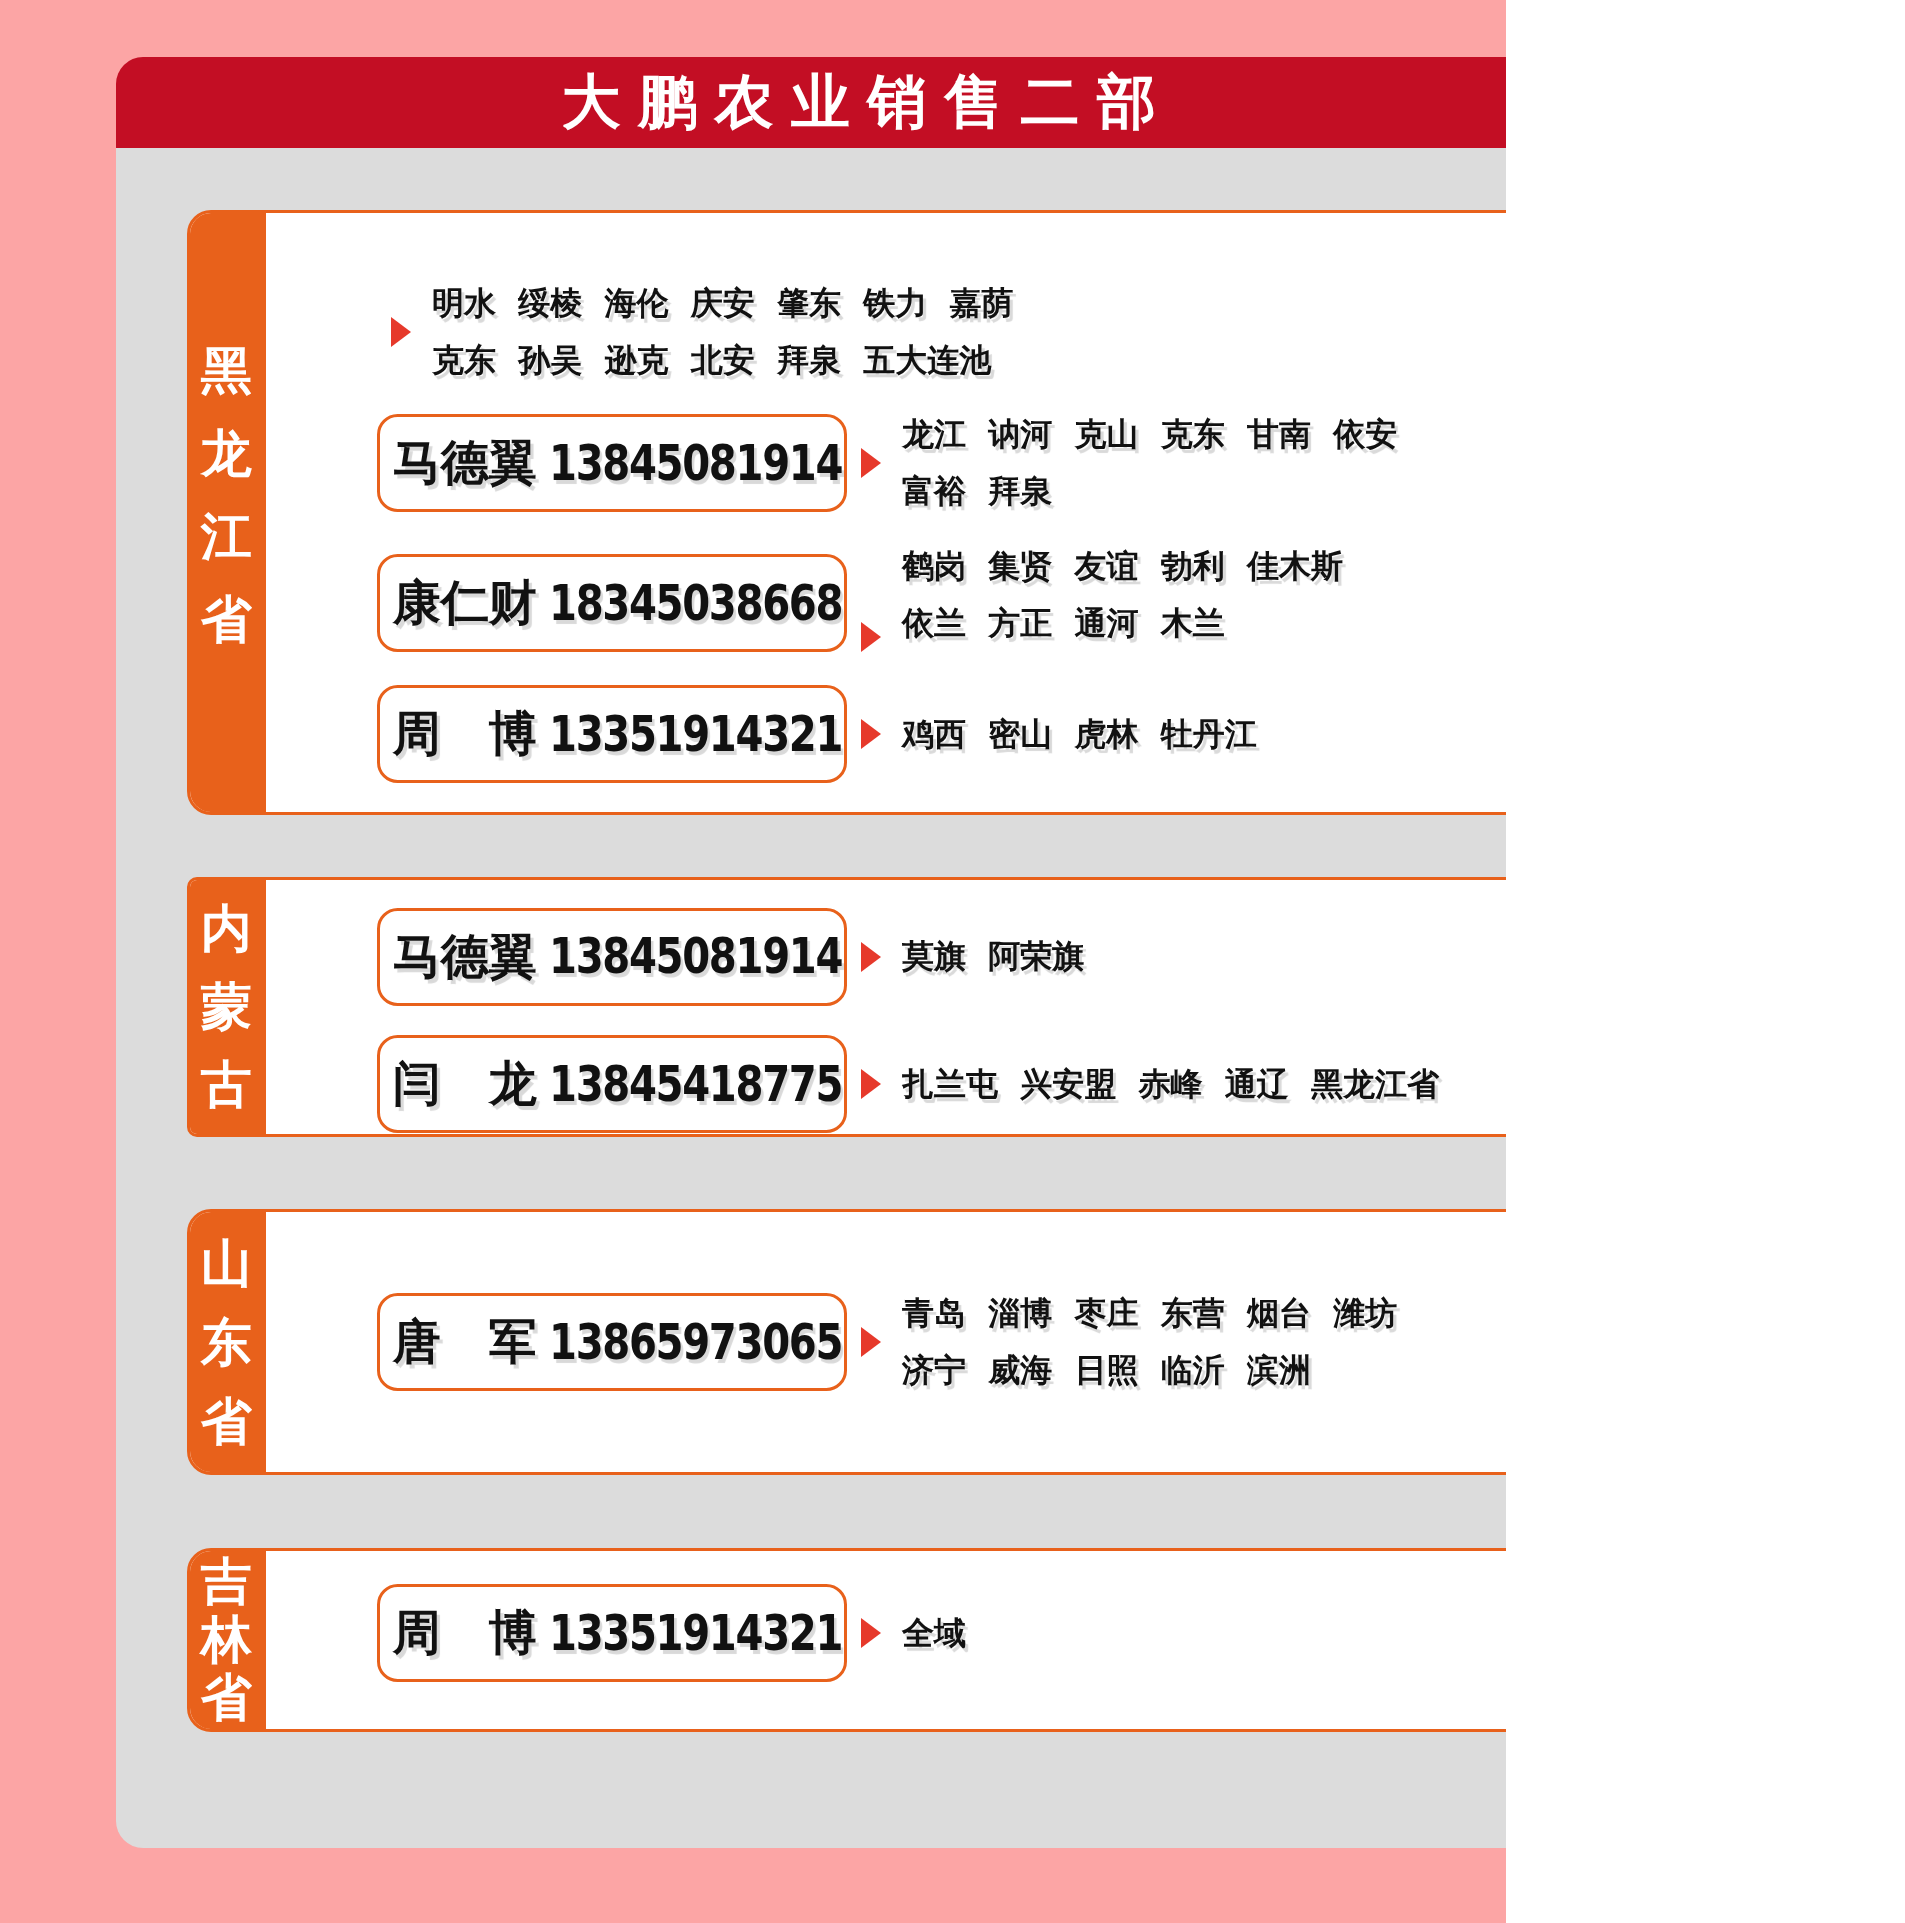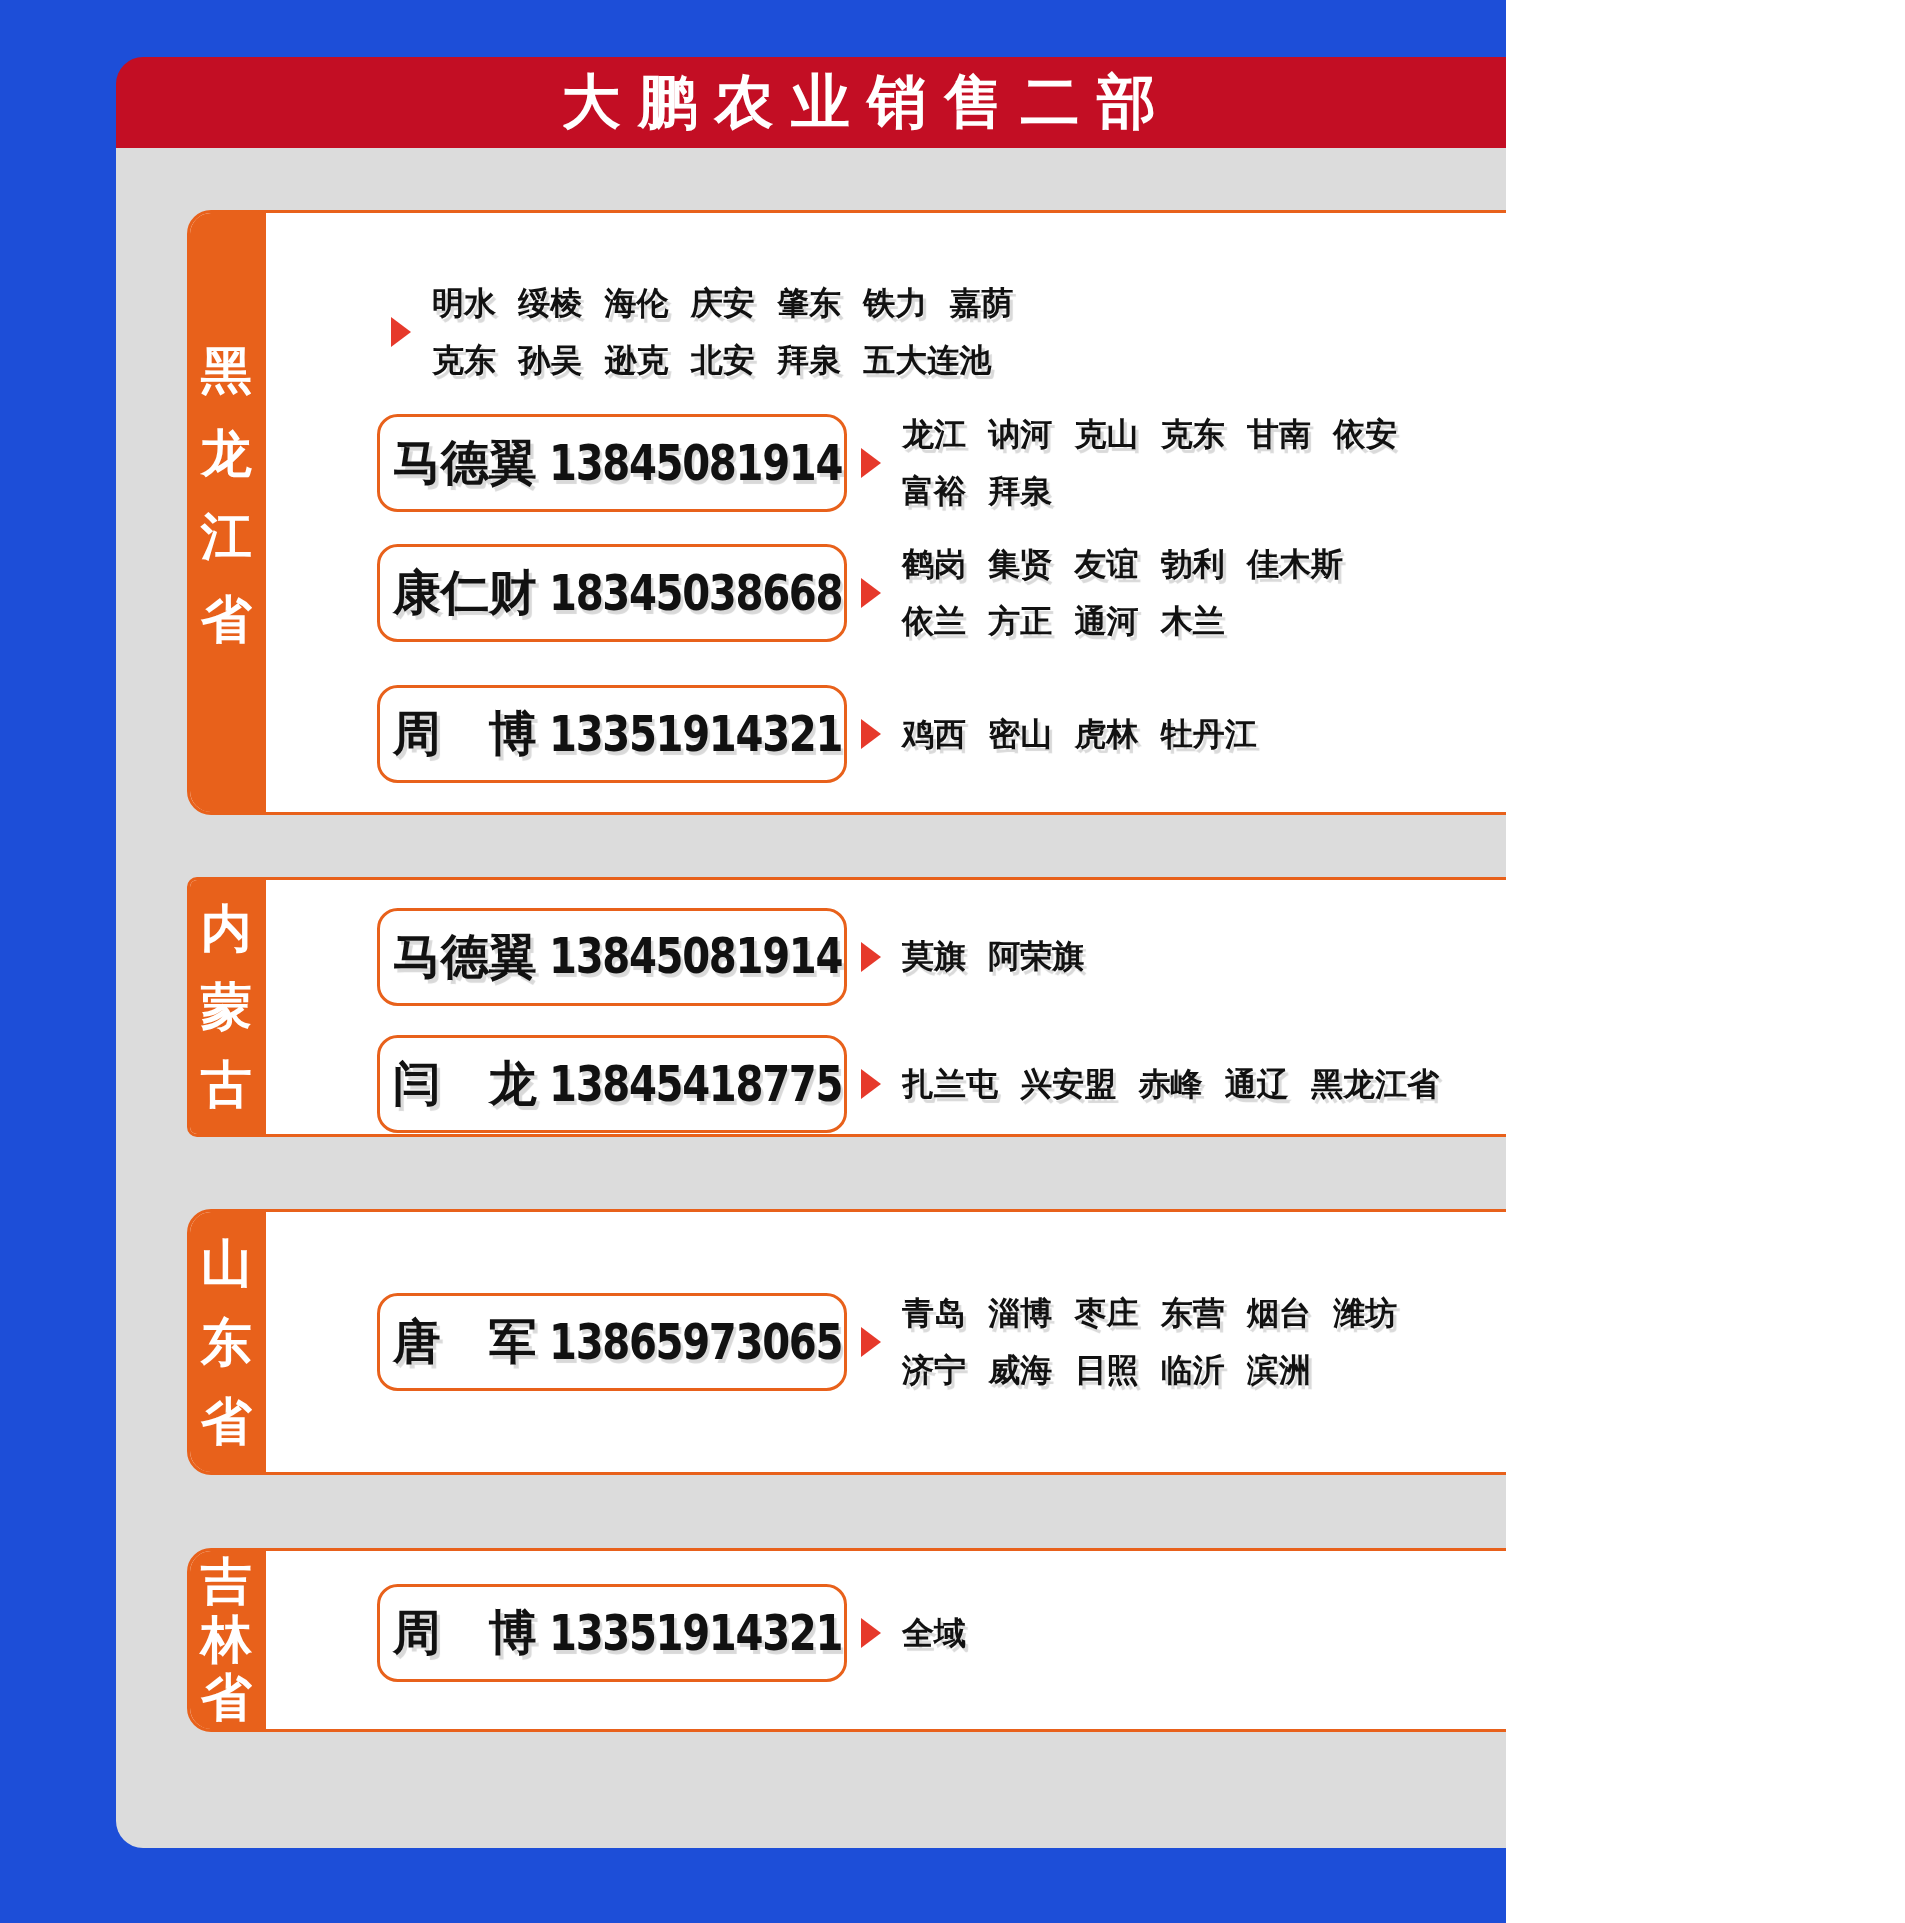--- a/index.html
+++ b/index.html
@@ -4,21 +4,21 @@
 <style>
   :root {
     --banner_red: #c30e24;
     --orange: #e8611b;
     --arrow_red: #e6392b;
     --bg_gray: #dcdcdc;
     --text_black: #111111;
   }
   * { margin: 0; padding: 0; box-sizing: border-box; }
   body { background: #ffffff; font-family: "DejaVu Sans", "Liberation Sans", sans-serif; }
-  .page { position: relative; width: 1506px; height: 1923px; background: #1d4ed8; overflow: hidden; }
+  .page { position: relative; width: 1506px; height: 1923px; background: #fca5a5; overflow: hidden; }
 
   
   .banner {
     position: absolute; left: 116px; top: 57px; width: 1669px; height: 91px;
     background: var(--banner_red);
     border-radius: 27px 27px 0 0;
     display: flex; align-items: center; justify-content: center;
   }
   .banner .title {
     color: #ffffff; font-size: 59px; font-weight: 700; letter-spacing: 17.5px;
@@ -60,21 +60,21 @@
   .sec-3 .label { line-height: 79px; }
   .sec-4 .label { line-height: 58px; }
 
   
   .entry-row {
     position: absolute; left: 187px; height: 118px;
     display: flex; align-items: center;
   }
   .sec-1 .row-0 { top: 60px; }
   .sec-1 .row-1 { top: 191px; }
-  .sec-1 .row-2 { top: 321px; }
+  .sec-1 .row-2 { top: 321px; align-items: flex-end; }
   .sec-1 .row-3 { top: 462px; }
   .sec-2 .row-0 { top: 17.5px; }
   .sec-2 .row-1 { top: 145px; }
   .sec-3 .row-0 { top: 71px; }
   .sec-4 .row-0 { top: 23px; }
 
   .contact-box {
     width: 470px; height: 98px; flex: 0 0 470px;
     border: 3.2px solid var(--orange); border-radius: 20.6px; background: #ffffff;
     display: flex; align-items: center; padding: 0 8px 0 12.7px;

